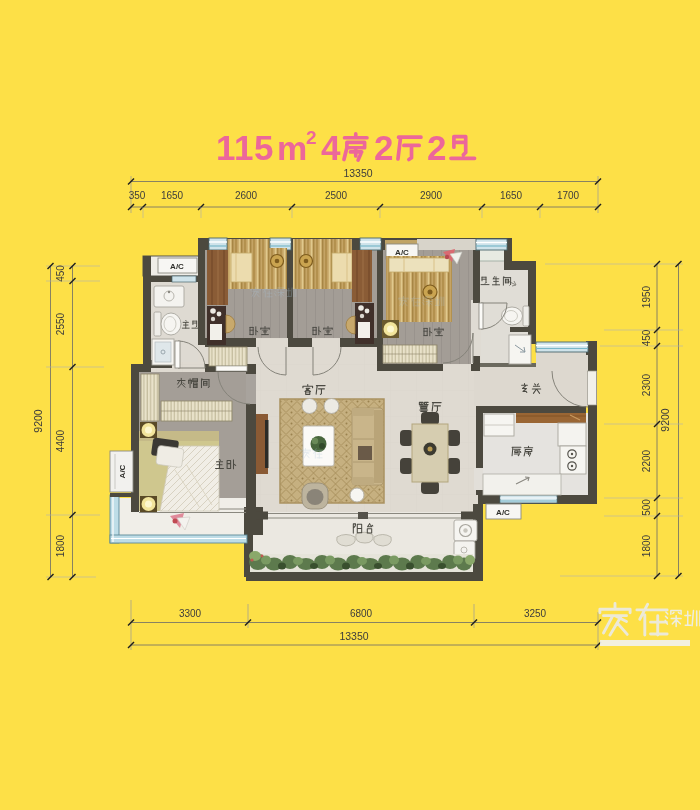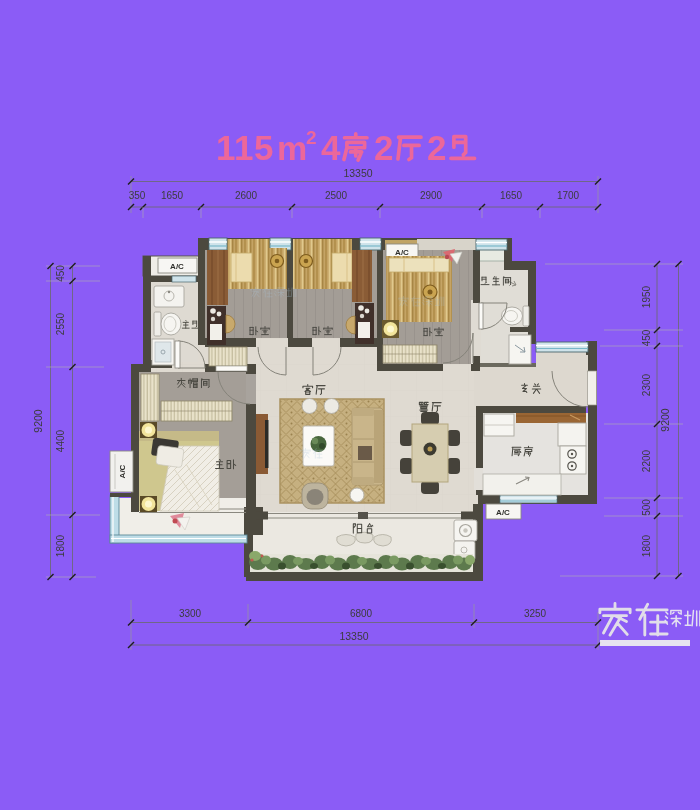--- a/index.html
+++ b/index.html
@@ -1,16 +1,16 @@
 <!DOCTYPE html>
 <html><head>
 <meta charset="utf-8">
 <style>
 html,body{margin:0;padding:0;background:#ffffff;}
-#page{position:relative;width:700px;height:810px;background:#8b5cf6;font-family:"Liberation Sans", sans-serif;}
+#page{position:relative;width:700px;height:810px;background:#fde047;font-family:"Liberation Sans", sans-serif;}
 svg{position:absolute;top:0;left:0;}
 .dim{font-family:"Liberation Sans", sans-serif;font-size:10px;fill:#3c3c3c;}
 .dimb{font-family:"Liberation Sans", sans-serif;font-size:10.5px;fill:#3c3c3c;}
 .lab{color:#4b4a43;}
 .ac{font-family:"Liberation Sans", sans-serif;font-size:8px;fill:#2f2f2b;font-weight:bold;}
 </style>
 </head>
 <body>
 <div id="page">
 <svg width="700" height="810" viewBox="0 0 700 810">

